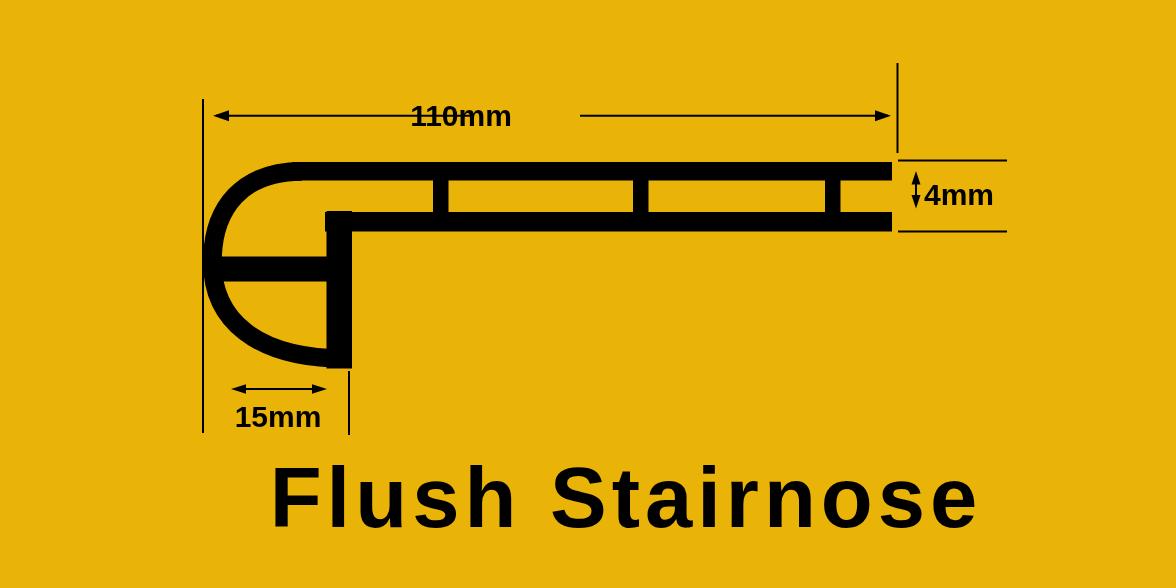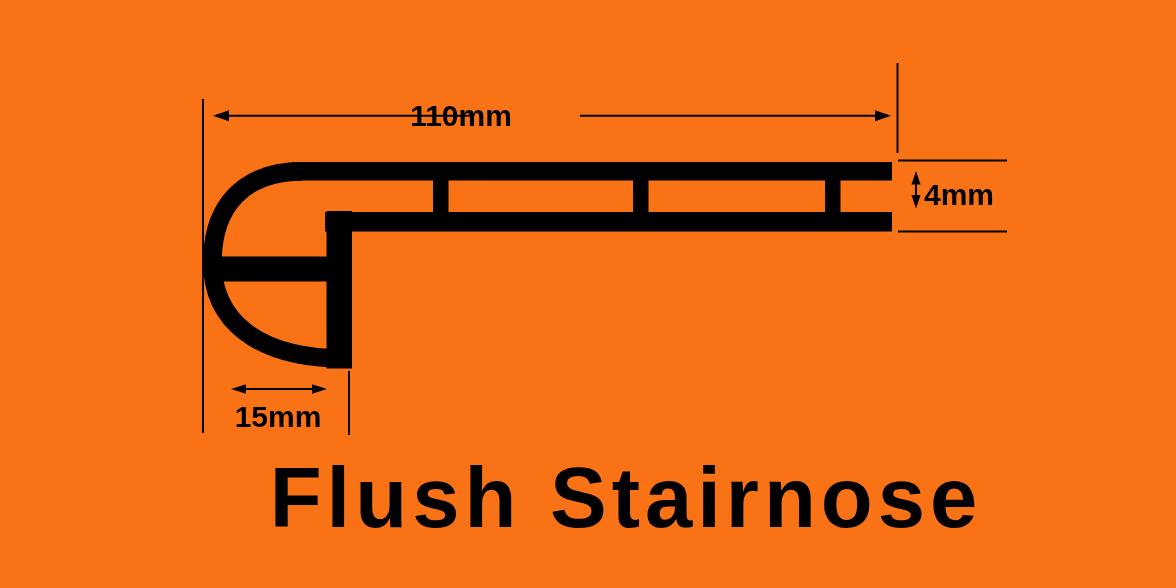--- a/index.html
+++ b/index.html
@@ -4,21 +4,21 @@
 <style>
   html, body {
     margin: 0;
     padding: 0;
     background: #ffffff;
   }
   .stage {
     position: relative;
     width: 1176px;
     height: 588px;
-    background: #f97316;
+    background: #eab308;
     overflow: hidden;
   }
   svg text {
     font-family: "Liberation Sans", sans-serif;
     font-weight: bold;
     fill: #000000;
   }
 </style>
 </head>
 <body>

